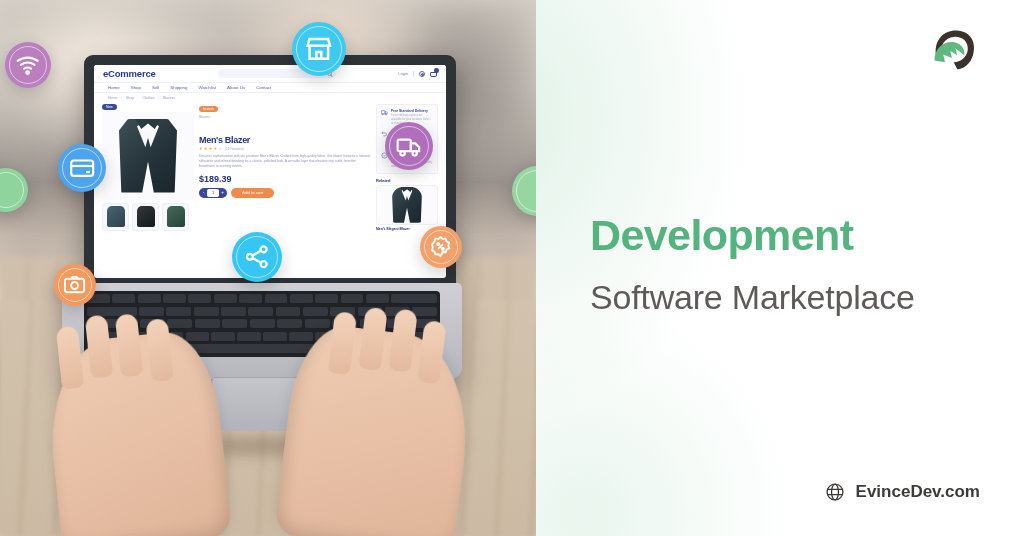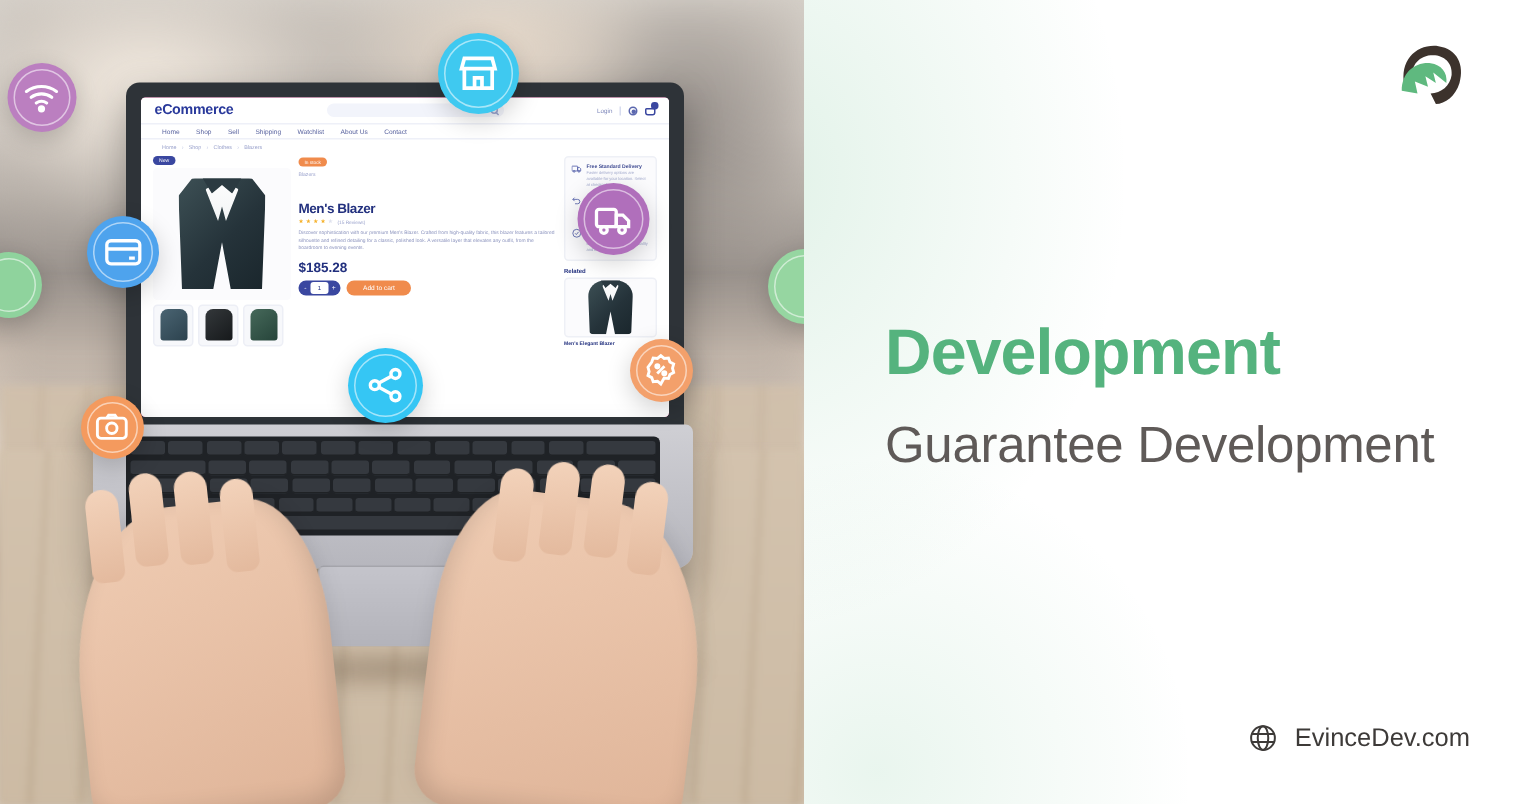--- a/index.html
+++ b/index.html
@@ -247,21 +247,21 @@
     position:absolute; left:54px; top:214px; font-size:43px; font-weight:700;
     color:#55b37e; letter-spacing:-.6px; line-height:1;
   }
   .subhead {
     position:absolute; left:54px; top:276px; font-size:34px; font-weight:400;
     color:#5f5a58; letter-spacing:-.2px; line-height:1.25;
   }
   .footer-link {
     position:absolute; right:44px; bottom:34px;
     display:flex; align-items:center; gap:11px;
-    font-size:17px; color:#3d3a38; font-weight:400;
+    font-size:17px; color:#3d3a38; font-weight:700;
   }
   .globe { width:20px; height:20px; color:#3d3a38; }
 </style>
 </head>
 <body>
 
 <div class="stage">
 
   <div class="photo-panel">
     <div class="bg-blur"></div>
@@ -343,21 +343,21 @@
                 <div class="ptitle">Men's Blazer</div>
                 <div class="rating">
                   <span class="star"></span>
                   <span class="star"></span>
                   <span class="star"></span>
                   <span class="star"></span>
                   <span class="star off"></span>
                   <span class="rcount">(15 Reviews)</span>
                 </div>
                 <div class="pdesc">Discover sophistication with our premium Men's Blazer. Crafted from high-quality fabric, this blazer features a tailored silhouette and refined detailing for a classic, polished look. A versatile layer that elevates any outfit, from the boardroom to evening events.</div>
-                <div class="price">$185.28</div>
+                <div class="price">$189.39</div>
                 <div class="buyrow">
                   <div class="qty">
                     <span class="qbtn">-</span>
                     <span class="qval">1</span>
                     <span class="qbtn">+</span>
                   </div>
                   <span class="atc">Add to cart</span>
                 </div>
               </div>
 
@@ -570,21 +570,21 @@
   <div class="green-strip"></div>
 
   <div class="right-panel">
 
     <svg class="logo" viewBox="0 0 64 64">
       <path d="M14 40 C10 20 24 8 40 10 C54 12 60 24 56 38 C53 48 45 54 38 54 L34 46 C42 46 49 40 50 32 C51 22 43 16 34 17 C24 18 18 26 20 38 Z" fill="#3c322c"></path>
       <path d="M12 44 C12 30 22 22 34 23 C42 24 47 30 46 38 L36 30 L38 38 L30 33 L32 41 L22 37 L24 46 Z" fill="#5fb97f"></path>
     </svg>
 
     <div class="headline">Development</div>
-    <div class="subhead">Guarantee Development</div>
+    <div class="subhead">Software Marketplace</div>
 
     <div class="footer-link">
       <svg class="globe" viewBox="0 0 24 24" fill="none" stroke="currentColor" stroke-width="1.6">
         <circle cx="12" cy="12" r="9.5"></circle>
           <ellipse cx="12" cy="12" rx="4.2" ry="9.5"></ellipse>
         <path d="M2.8 8.8h18.4M2.8 15.2h18.4"></path>
       </svg>
       <span>EvinceDev.com</span>
     </div>
 

